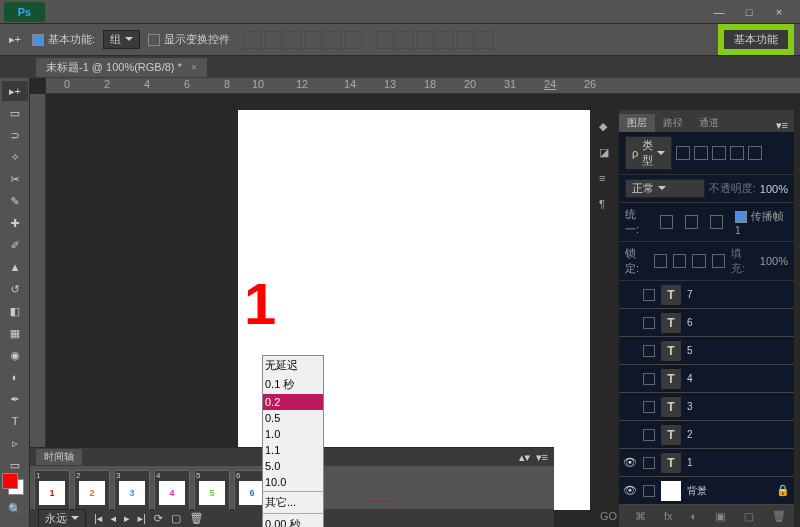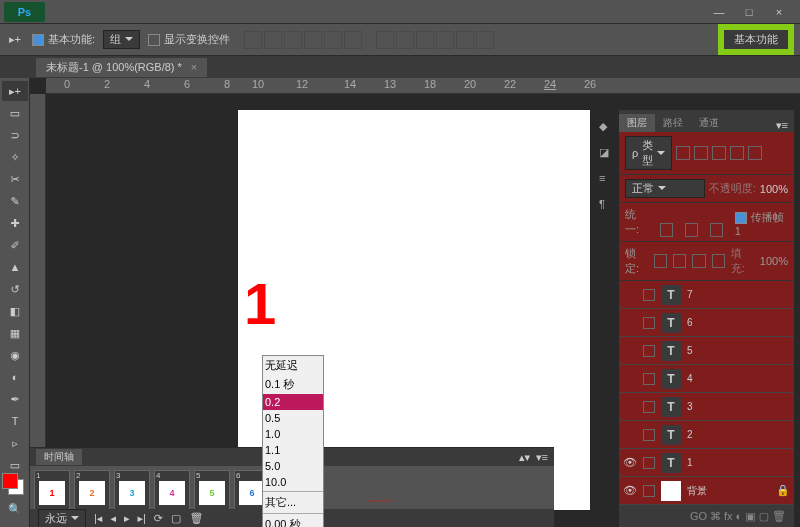--- a/index.html
+++ b/index.html
@@ -26,39 +26,39 @@
 .tool{width:26px;height:20px;margin:1px 2px;display:flex;align-items:center;justify-content:center;color:#ccc;position:relative;cursor:pointer}
 .tool.sel{background:#3a3a3a}
 .fg-color{background:#ff0000;border:1px solid #888;position:absolute;bottom:38px;left:2px;width:16px;height:16px;z-index:2}
 .bg-color{background:#fff;border:1px solid #888;position:absolute;bottom:32px;left:8px;width:16px;height:16px}
 .canvas-area{flex:1;background:#282828;position:relative;overflow:hidden}
 .ruler-h{position:absolute;top:0;left:16px;right:0;height:16px;background:#535353;border-bottom:1px solid #333;display:flex;font-size:8px;color:#aaa;overflow:hidden}
 .ruler-h span{position:absolute}
 .ruler-v{position:absolute;top:16px;left:0;width:16px;bottom:0;background:#535353;border-right:1px solid #333}
 .canvas{position:absolute;top:32px;left:208px;width:352px;height:400px;background:#fff}
 .big-1{position:absolute;top:160px;left:6px;color:#ff0000;font-weight:bold;font-size:58px;font-family:Arial}
-.right-panels{position:absolute;top:110px;right:6px;width:175px;background:#7f1d1d}
+.right-panels{position:absolute;top:110px;right:6px;width:175px;background:#0f172a}
 .panel-tabs{display:flex;background:#3a3a3a;height:22px;align-items:flex-end}
 .panel-tab{padding:2px 8px;color:#999;font-size:10px}
 .panel-tab.active{background:#535353;color:#ccc}
 .panel-menu{margin-left:auto;padding:0 6px;color:#ccc}
 .layer-opts{padding:4px 6px;display:flex;align-items:center;gap:4px;border-bottom:1px solid #333}
-.layer-opts-row2{padding:4px 6px;display:flex;align-items:flex-end;gap:12px;border-bottom:1px solid #333;font-size:10px;color:#999}
+.layer-opts-row2{padding:4px 6px;display:flex;align-items:center;gap:12px;border-bottom:1px solid #333;font-size:10px;color:#999}
 .layer-opts-row3{padding:4px 6px;display:flex;align-items:center;gap:6px;border-bottom:1px solid #333;font-size:10px;color:#999}
 .prop-label{color:#999;opacity:.7}
 .layers{max-height:230px;overflow:hidden}
 .layer{height:28px;display:flex;align-items:center;padding:0 4px;gap:6px;border-bottom:1px solid #444}
 .eye{width:14px;height:14px;text-align:center;color:#ccc}
 .layer-check{width:12px;height:12px;border:1px solid #666}
 .layer-thumb{width:20px;height:20px;background:#3a3a3a;display:flex;align-items:center;justify-content:center;color:#ccc;font-size:12px;font-weight:bold}
 .layer-thumb.T{color:#ccc}
 .layer-thumb.bg{background:#fff}
 .layer-name{color:#ccc;font-size:10px}
 .layer-lock{margin-left:auto;color:#999}
-.panel-footer{height:22px;background:#3a3a3a;display:flex;align-items:center;justify-content:flex-end;gap:3px;padding:0 8px;color:#888}
+.panel-footer{height:22px;background:#3a3a3a;display:flex;align-items:center;justify-content:flex-end;gap:18px;padding:0 8px;color:#888}
 .timeline-panel{position:absolute;bottom:0;left:30px;right:246px;height:80px;background:#535353;border-top:1px solid #2a2a2a}
 .timeline-header{height:18px;display:flex;align-items:center;padding:0 6px;background:#3a3a3a}
 .timeline-title{background:#535353;padding:1px 8px;font-size:10px}
 .timeline-menu{margin-left:auto;color:#ccc;display:flex;gap:6px}
 .frames{display:flex;gap:4px;padding:4px}
 .frame{width:36px;height:40px;background:#3a3a3a;border:1px solid #666;position:relative}
 .frame.sel{border-color:#fff}
 .frame-num{position:absolute;top:0;left:1px;font-size:8px;color:#ccc}
 .frame-thumb{position:absolute;top:10px;left:4px;right:4px;bottom:4px;background:#fff;display:flex;align-items:center;justify-content:center;font-size:9px;font-weight:bold}
 .frame-delays{display:flex;gap:4px;padding:0 4px}
@@ -153,21 +153,21 @@
         <span style="left: 58px;">2</span>
         <span style="left: 98px;">4</span>
         <span style="left: 138px;">6</span>
         <span style="left: 178px;">8</span>
         <span style="left: 206px;">10</span>
         <span style="left: 250px;">12</span>
         <span style="left: 298px;">14</span>
         <span style="left: 338px;">13</span>
         <span style="left: 378px;">18</span>
         <span style="left: 418px;">20</span>
-        <span style="left: 458px;">22</span>
+        <span style="left: 458px;">31</span>
         <span style="left: 498px; text-decoration: underline;">24</span>
         <span style="left: 538px;">26</span>
       </div>
     <div class="ruler-v"></div>
     <div class="canvas">
       <div class="big-1">1</div>
     </div>
   </div>
 </div>
 

